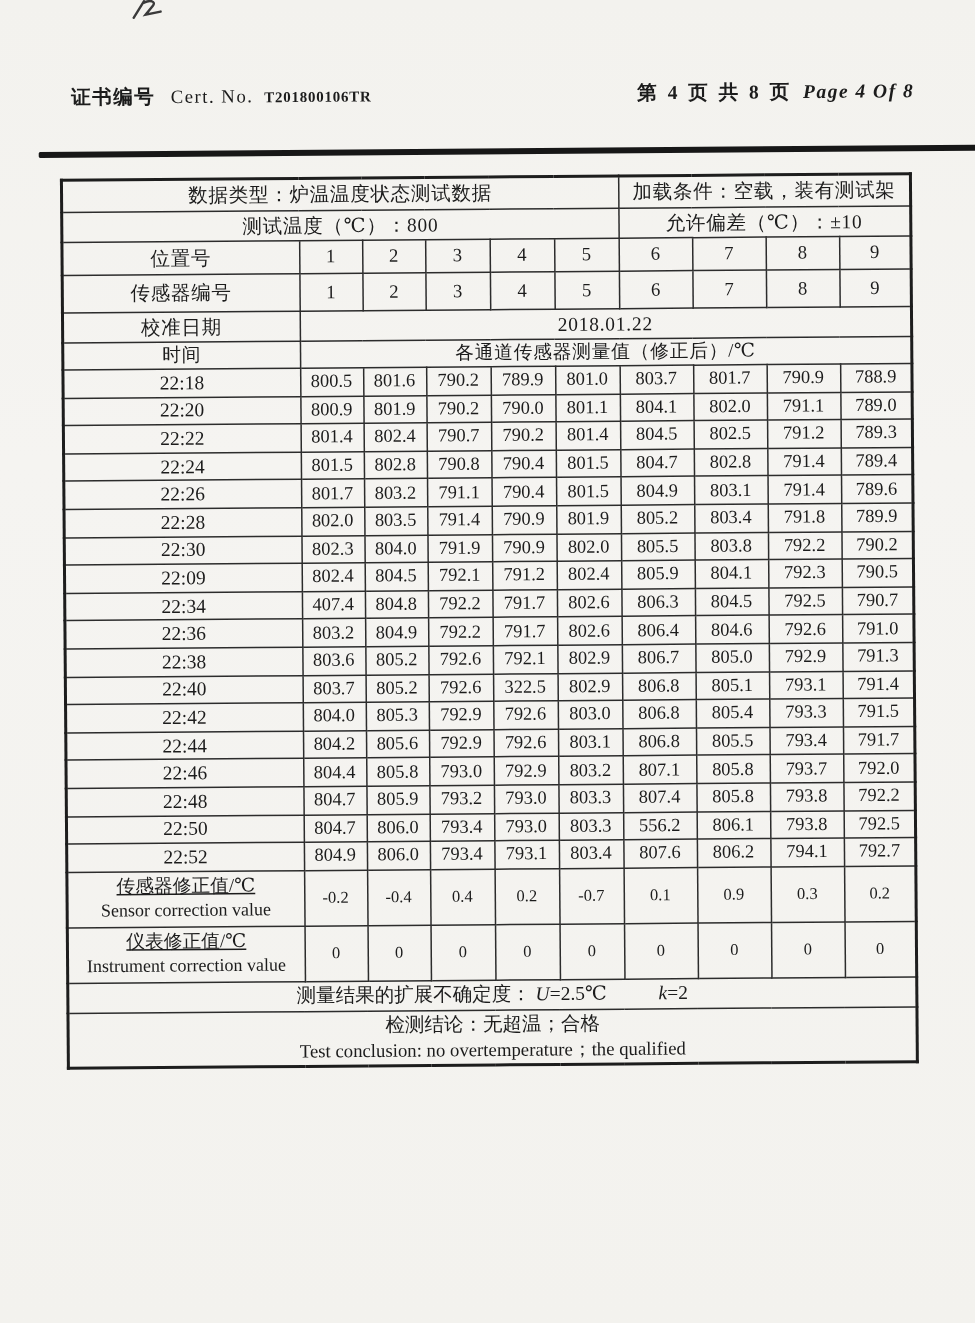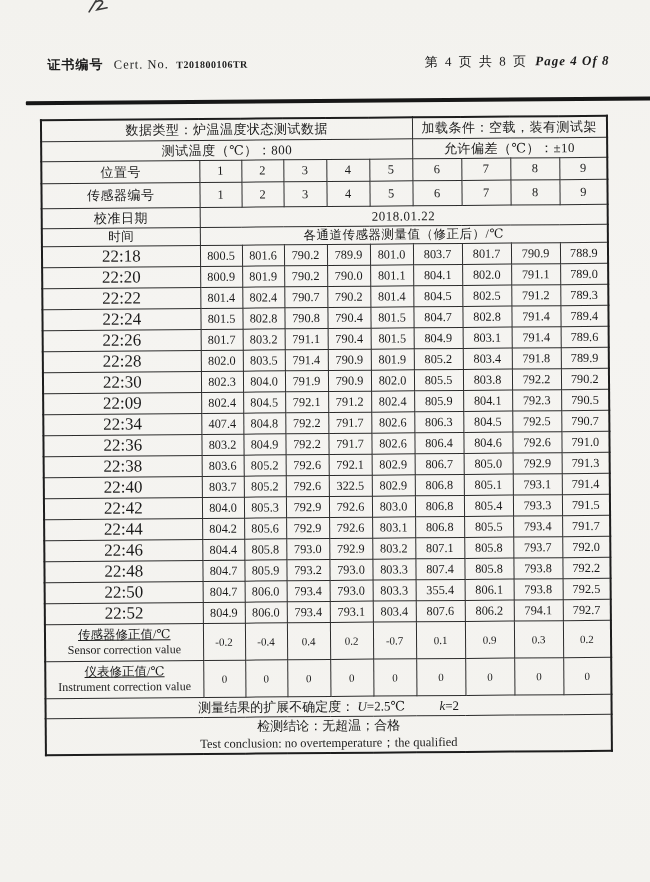--- a/index.html
+++ b/index.html
@@ -24,21 +24,21 @@
   .pen-mark{position:absolute;left:86px;top:-2px;}
   .hdr{
     position:absolute;top:54px;left:50px;right:38px;
     display:flex;justify-content:space-between;align-items:baseline;
   }
   .hdr-left{font-size:13px;letter-spacing:1px;}
   .hdr-left .cn{font-weight:600;}
   .hdr-left .en{font-size:12.5px;margin:0 3px 0 6px;}
   .hdr-left .certno{font-weight:bold;font-size:10px;letter-spacing:0.5px;}
   .hdr-right{font-size:13px;}
-  .hdr-right .cn{font-weight:400;letter-spacing:2px;}
+  .hdr-right .cn{font-weight:700;letter-spacing:2px;}
   .hdr-right .en{font-style:italic;font-weight:600;margin-left:4px;letter-spacing:1px;}
   .rule{
     position:absolute;top:99px;left:28px;width:625px;height:3.5px;
     background:#171717;border-radius:1px;
   }
   table.main{
     position:absolute;left:42px;top:117px;
     width:566px;
     border-collapse:collapse;
     table-layout:fixed;
@@ -52,21 +52,21 @@
   }
   .lbl{font-size:13px;letter-spacing:0.5px;}
   .r1 td{height:20px;}
   .r2 td{height:19px;}
   .r3 td{height:21px;}
   .r4 td{height:24px;}
   .r5 td{height:19px;}
   .r6 td{height:15px;font-size:12.5px;}
   .pos-num{font-size:12.5px;}
   .num-cell{font-size:12.3px;height:17.6px;}
-  .time-cell{font-size:17px;height:17.6px;}
+  .time-cell{font-size:13px;height:17.6px;}
   .corr-row td{height:36px;}
   .two-line{line-height:1.25;white-space:normal;}
   .two-line .cn{font-size:12.5px;display:block;text-decoration:underline;}
   .two-line .en{font-size:12px;display:block;}
   .corr-val{font-size:11px;}
   .uncert-row td{height:19px;font-size:13px;}
   .uncert-row .sym{font-style:italic;}
   .uncert-row .gap{display:inline-block;width:28px;}
   .concl-row td{height:35px;line-height:1.35;white-space:normal;}
   .concl-cn{font-size:13px;display:block;}
@@ -346,21 +346,21 @@
             <td class="num-cell">793.8</td>
             <td class="num-cell">792.2</td>
           </tr>
           <tr>
             <td class="time-cell">22:50</td>
             <td class="num-cell">804.7</td>
             <td class="num-cell">806.0</td>
             <td class="num-cell">793.4</td>
             <td class="num-cell">793.0</td>
             <td class="num-cell">803.3</td>
-            <td class="num-cell">355.4</td>
+            <td class="num-cell">556.2</td>
             <td class="num-cell">806.1</td>
             <td class="num-cell">793.8</td>
             <td class="num-cell">792.5</td>
           </tr>
           <tr>
             <td class="time-cell">22:52</td>
             <td class="num-cell">804.9</td>
             <td class="num-cell">806.0</td>
             <td class="num-cell">793.4</td>
             <td class="num-cell">793.1</td>

